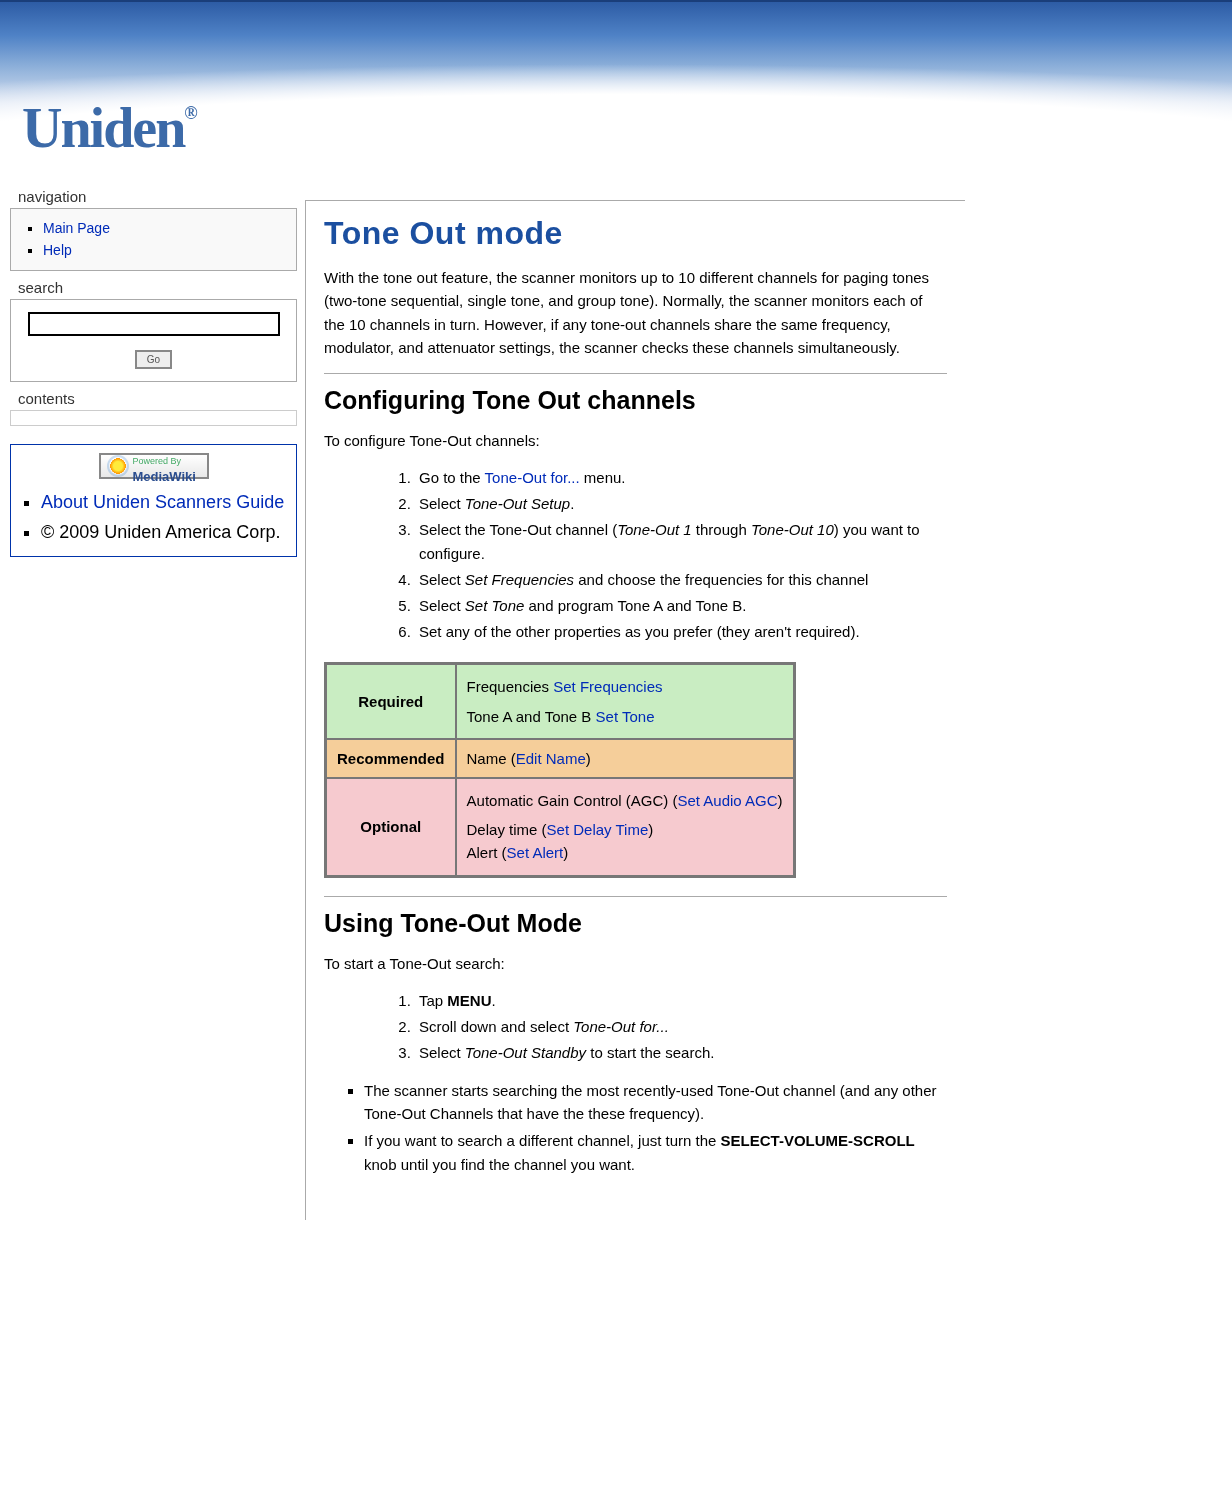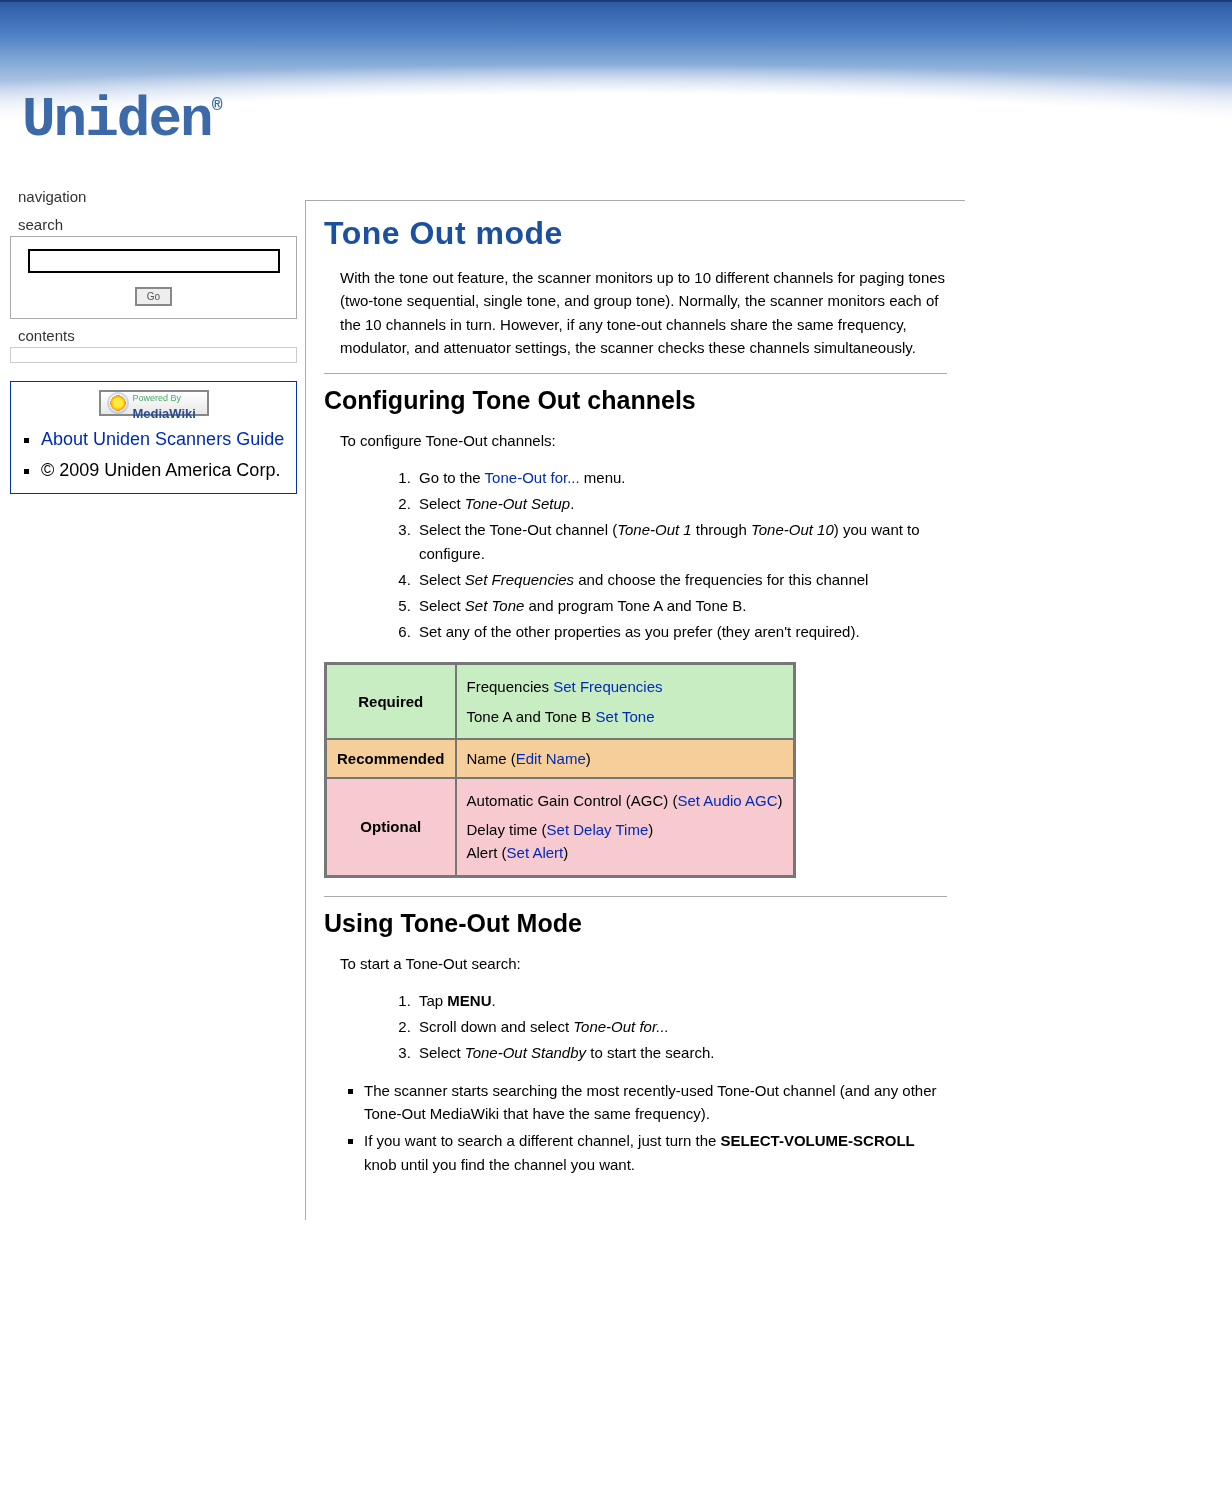--- a/index.html
+++ b/index.html
@@ -18,22 +18,22 @@
     background:
       radial-gradient(ellipse 130% 90% at 50% 100%, #ffffff 0%, #ffffff 50%, rgba(255,255,255,0) 70%),
       linear-gradient(to bottom, #2d5ca5 0%, #4f82c6 20%, #92b3db 40%, #d3def0 60%, #ffffff 90%);
     position: relative;
     border-top: 2px solid #1a3e7a;
     box-sizing: border-box;
   }
   .logo {
     position: absolute;
     left: 22px;
-    bottom: 22px;
-    font-family: Liberation Mono, monospace;
+    bottom: 14px;
+    font-family: Liberation Serif, serif;
     font-weight: 900;
     font-size: 56px;
     letter-spacing: -2px;
     color: #3c6aa8;
     line-height: 1;
   }
   .logo sup { font-size: 18px; vertical-align: top; position: relative; top: 4px; }
 
   .layout {
     display: flex;
@@ -138,21 +138,21 @@
     box-sizing: border-box;
     max-width: 660px;
   }
   h1.page-title {
     font-size: 32px;
     color: #1b4fa0;
     font-weight: bold;
     margin: 4px 0 14px 0;
     letter-spacing: 0.5px;
   }
-  .content p { line-height: 1.55; margin: 0 0 14px 16px; }
+  .content p { line-height: 1.55; margin: 0 0 14px 0; }
   hr.rule { border: none; border-top: 1px solid #aaa; margin: 8px 0 12px 0; }
   h2.section { font-size: 25px; font-weight: bold; margin: 6px 0 14px 0; }
   ol.steps { margin: 0 0 14px 0; padding-left: 55px; }
   ol.steps li { line-height: 1.6; padding-left: 4px; margin-bottom: 2px; margin-left: 36px; }
   ul.bullets { margin: 0 0 14px 0; padding-left: 40px; }
   ul.bullets li { list-style: square; line-height: 1.55; margin-bottom: 4px; }
 
   table.prop {
     border-collapse: separate;
     border-spacing: 0;
@@ -182,20 +182,26 @@
 <div class="banner">
   <div class="logo">
     <span>Uniden</span><sup>®</sup>
   </div>
 </div>
 
 <div class="layout">
   <div class="sidebar">
 
     <div class="portlet-title">navigation</div>
+    <div class="portlet-box">
+      <ul>
+        <li><a href="#">Main Page</a></li>
+        <li><a href="#">Help</a></li>
+      </ul>
+    </div>
 
     <div class="portlet-title">search</div>
     <div class="search-box">
       <input class="search-input" type="text" value="" style=""><br>
       <button class="go-btn">Go</button>
     </div>
 
     <div class="portlet-title">contents</div>
     <div class="contents-box"></div>
 
@@ -281,19 +287,19 @@
       </li>
       <li>
         <span>Scroll down and select </span><em>Tone-Out for...</em>
       </li>
       <li>
         <span>Select </span><em>Tone-Out Standby</em><span> to start the search.</span>
       </li>
     </ol>
 
     <ul class="bullets">
-      <li>The scanner starts searching the most recently-used Tone-Out channel (and any other Tone-Out MediaWiki that have the same frequency).</li>
+      <li>The scanner starts searching the most recently-used Tone-Out channel (and any other Tone-Out Channels that have the these frequency).</li>
       <li>
         <span>If you want to search a different channel, just turn the </span><strong>SELECT-VOLUME-SCROLL</strong><span> knob until you find the channel you want.</span>
       </li>
     </ul>
   </div>
 </div>
 
 </body></html>

